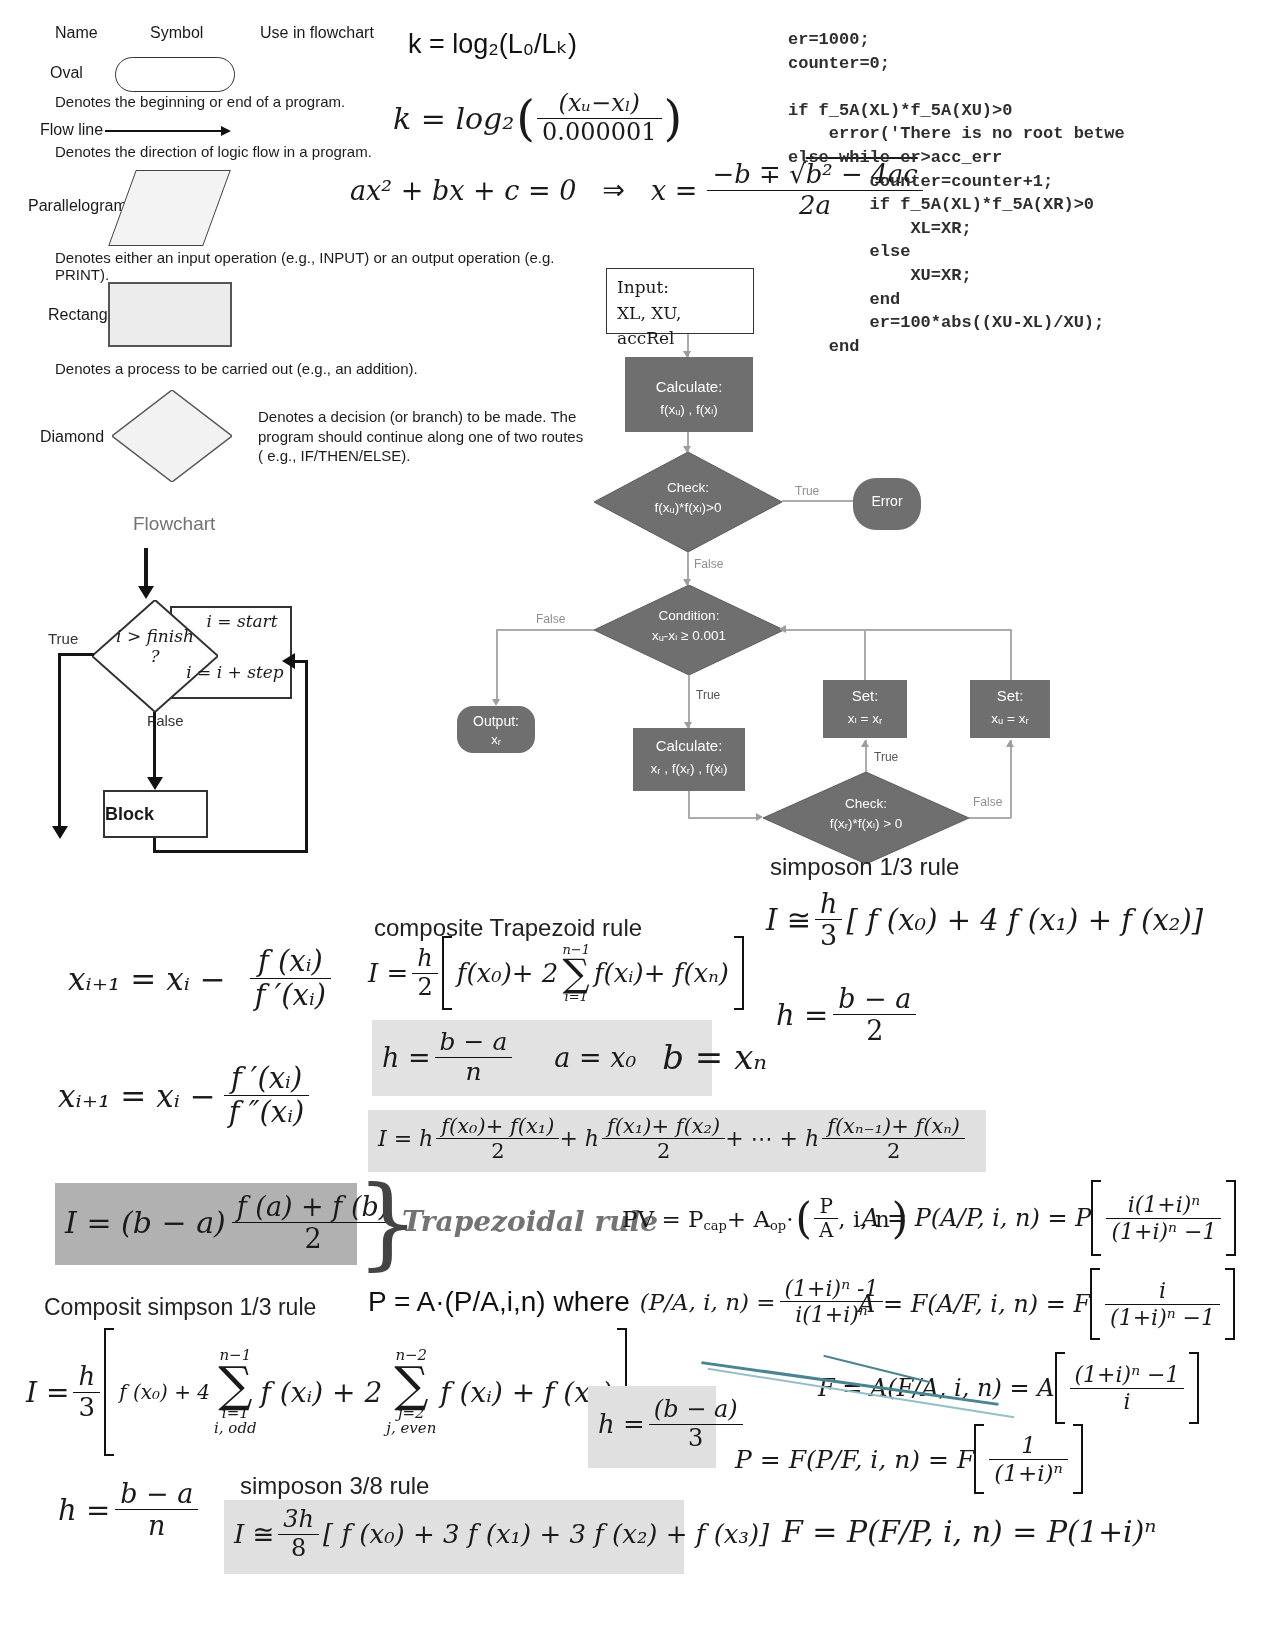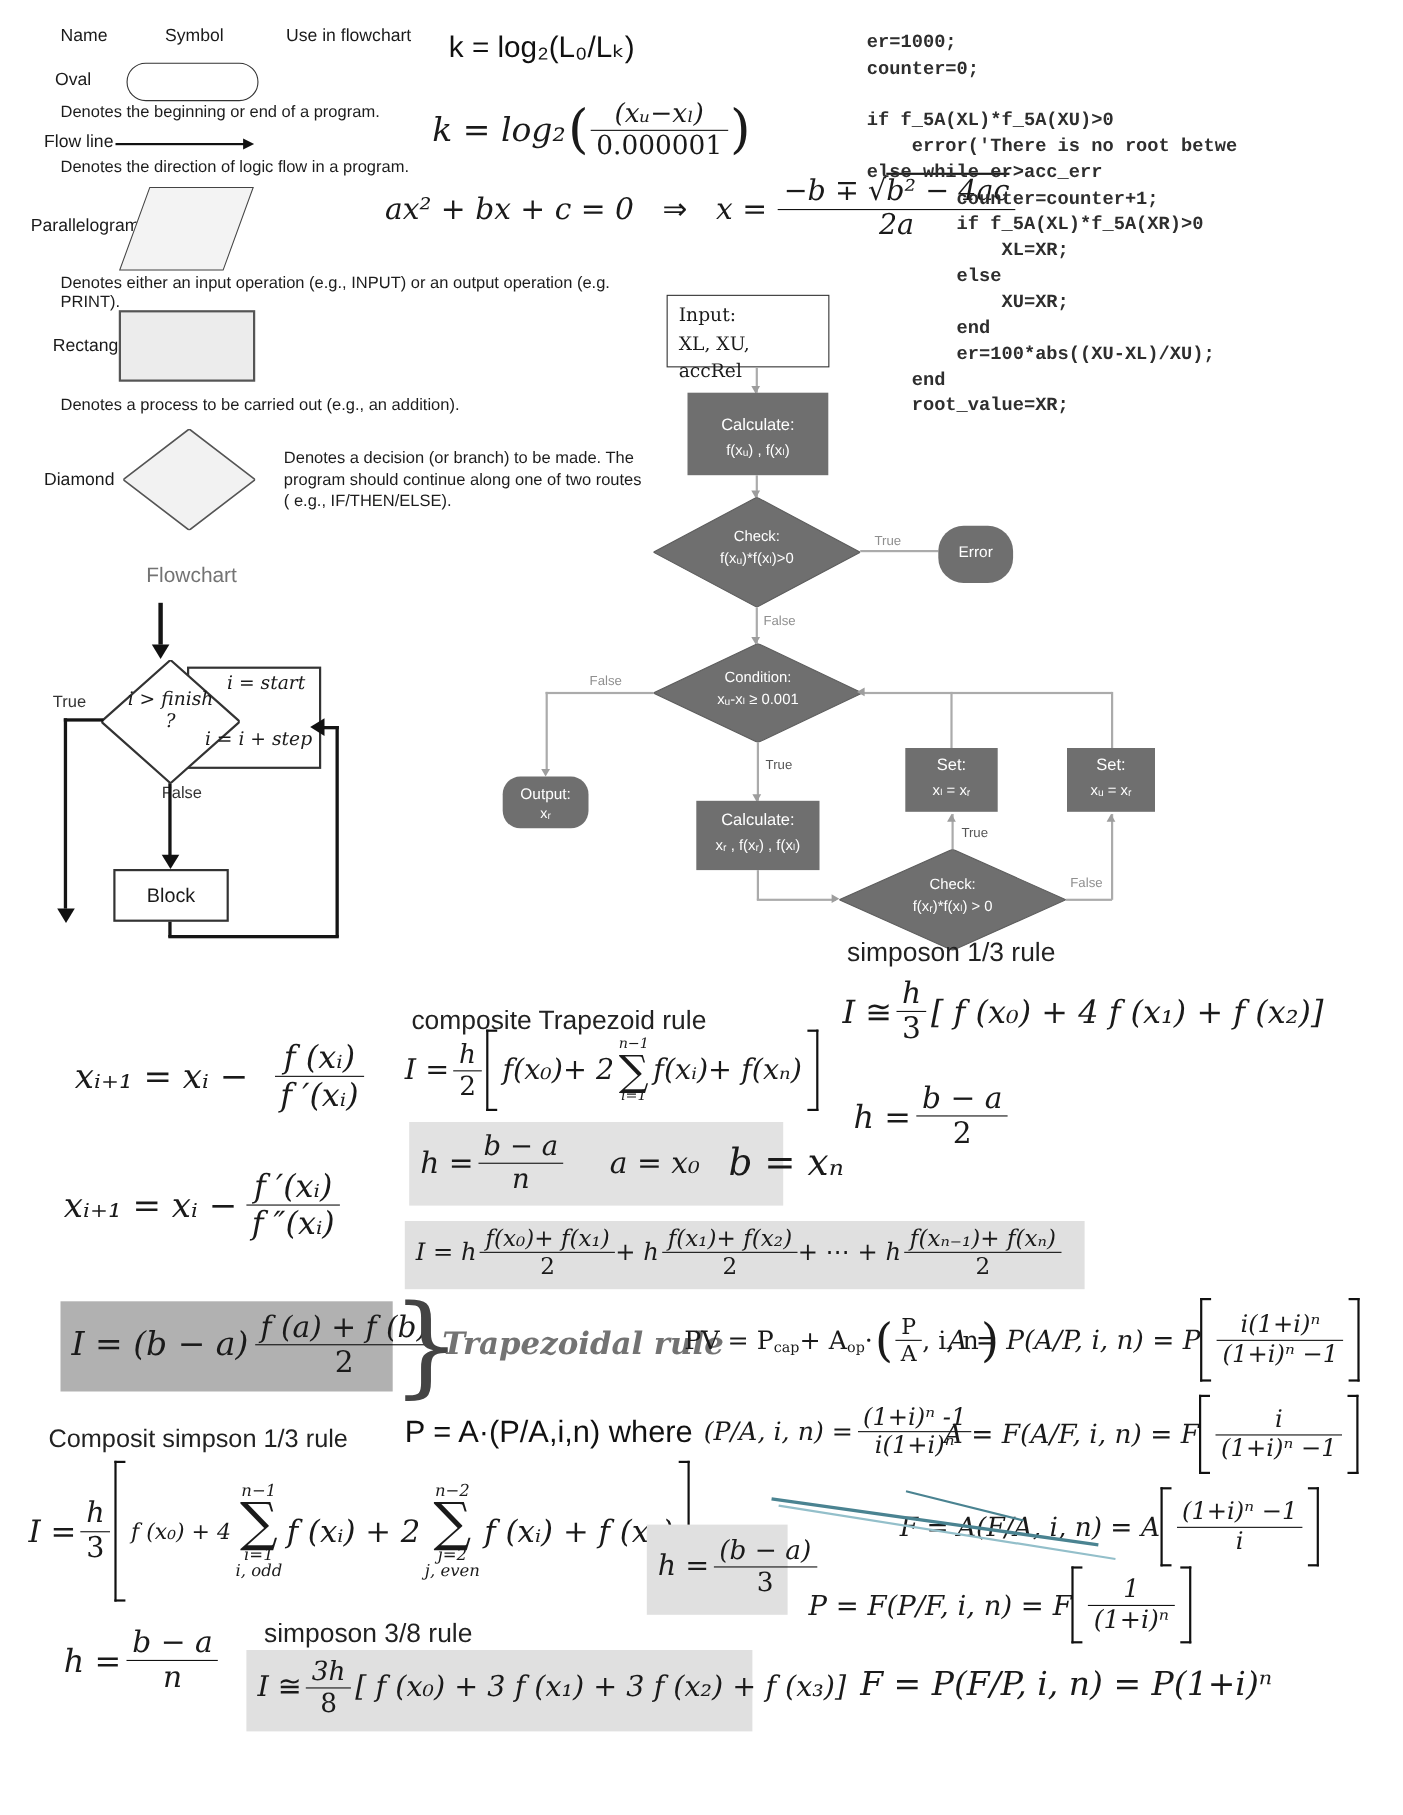--- a/index.html
+++ b/index.html
@@ -95,21 +95,21 @@
   <div class="abs" style="left:48px;top:630px;font-size:15px;color:#333">True</div>
   <div class="abs" style="left:147px;top:712px;font-size:15px;color:#333">False</div>
 
   <div class="tline" style="left:58px;top:653px;width:36px;height:3px"></div>
   <div class="tline" style="left:58px;top:653px;width:3px;height:173px"></div>
   <div class="ah bhd" style="left:52px;top:826px"></div>
 
   <div class="tline" style="left:153px;top:712px;width:3px;height:66px"></div>
   <div class="ah bhd" style="left:147px;top:777px"></div>
 
-  <div class="abs" style="left:103px;top:790px;width:105px;height:48px;border:2px solid #333;background:#fff;text-align:center;line-height:44px;font-size:18px;font-weight:400">
+  <div class="abs" style="left:103px;top:790px;width:105px;height:48px;border:2px solid #333;background:#fff;text-align:left;line-height:44px;font-size:18px;font-weight:700">
     <span>Block</span>
   </div>
   <div class="tline" style="left:153px;top:838px;width:3px;height:14px"></div>
   <div class="tline" style="left:153px;top:850px;width:155px;height:3px"></div>
   <div class="tline" style="left:305px;top:660px;width:3px;height:192px"></div>
   <div class="tline" style="left:294px;top:660px;width:14px;height:3px"></div>
   <div class="ah bhl" style="left:282px;top:653px"></div>
 
   <div class="abs" style="left:408px;top:28px;font-size:27px;color:#111">k = log₂(L₀/Lₖ)</div>
 
@@ -141,21 +141,20 @@
     <div>    error('There is no root betwe</div>
     <div>else while er&gt;acc_err</div>
     <div>        counter=counter+1;</div>
     <div>        if f_5A(XL)*f_5A(XR)&gt;0</div>
     <div>            XL=XR;</div>
     <div>        else</div>
     <div>            XU=XR;</div>
     <div>        end</div>
     <div>        er=100*abs((XU-XL)/XU);</div>
     <div>    end</div>
-    <div>    root_value=XR;</div>
   </div>
 
   <div class="abs" style="left:606px;top:268px;width:148px;height:66px;background:#fff;border:1.5px solid #333;padding:6px 10px;font-family:'DejaVu Serif',serif;font-size:17px;line-height:1.5">
     <span style="display:block">Input:</span>
     <span style="display:block">XL, XU, accRel</span>
   </div>
 
   <div class="line" style="left:687px;top:334px;width:1.5px;height:23px"></div>
   <div class="ah ahd" style="left:683px;top:351px"></div>
 

